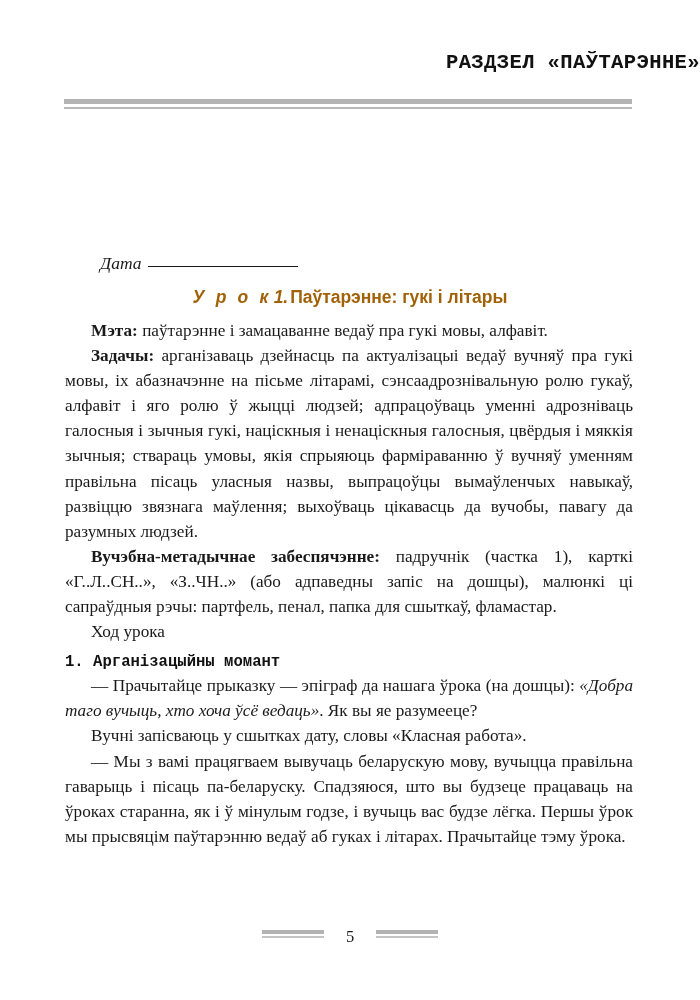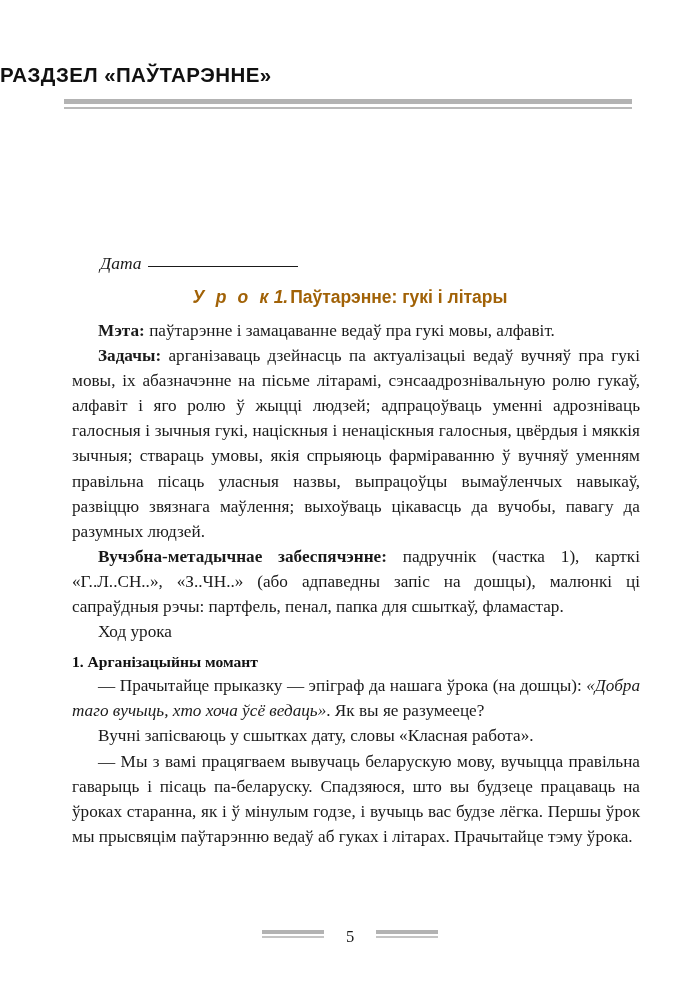--- a/index.html
+++ b/index.html
@@ -22,24 +22,24 @@
     left: 0;
     top: 0;
     width: 700px;
     height: 1000px;
   }
 
   
   .chapter-title {
     position: absolute;
     left: 0;
-    top: 63px;
-    width: 700px;
-    text-align: left;
-    font-family: Liberation Sans, sans-serif;
+    top: 51px;
+    width: 700px;
+    text-align: right;
+    font-family: Liberation Mono, monospace;
     font-weight: bold;
     font-size: 20.5px;
     letter-spacing: 0.4px;
     color: #111111;
   }
 
   .rule-double {
     position: absolute;
     left: 64px;
     width: 568px;
@@ -97,21 +97,21 @@
     font-style: italic;
     margin-left: 2px;
   }
   .lesson-heading .lesson-topic {
     margin-left: 2px;
   }
 
   
   .body-block {
     position: absolute;
-    left: 72px;
+    left: 65px;
     top: 318px;
     width: 568px;
   }
   p.para {
     margin: 0;
     font-size: 17.2px;
     line-height: 25.1px;
     text-align: justify;
     text-indent: 26px;
     hyphens: manual;
@@ -125,21 +125,21 @@
     text-align: center;
     text-indent: 0;
     font-weight: normal;
     font-size: 17.6px;
     margin-top: 13px;
     margin-bottom: 6px;
   }
 
   h3.step-heading {
     margin: 9px 0 2px 0;
-    font-family: Liberation Serif, serif;
+    font-family: Liberation Mono, monospace;
     font-size: 15.6px;
     font-weight: bold;
     text-indent: 0;
     color: #111111;
   }
 
   .para-tight { margin-top: 1px; }
 
   
   .footer {

